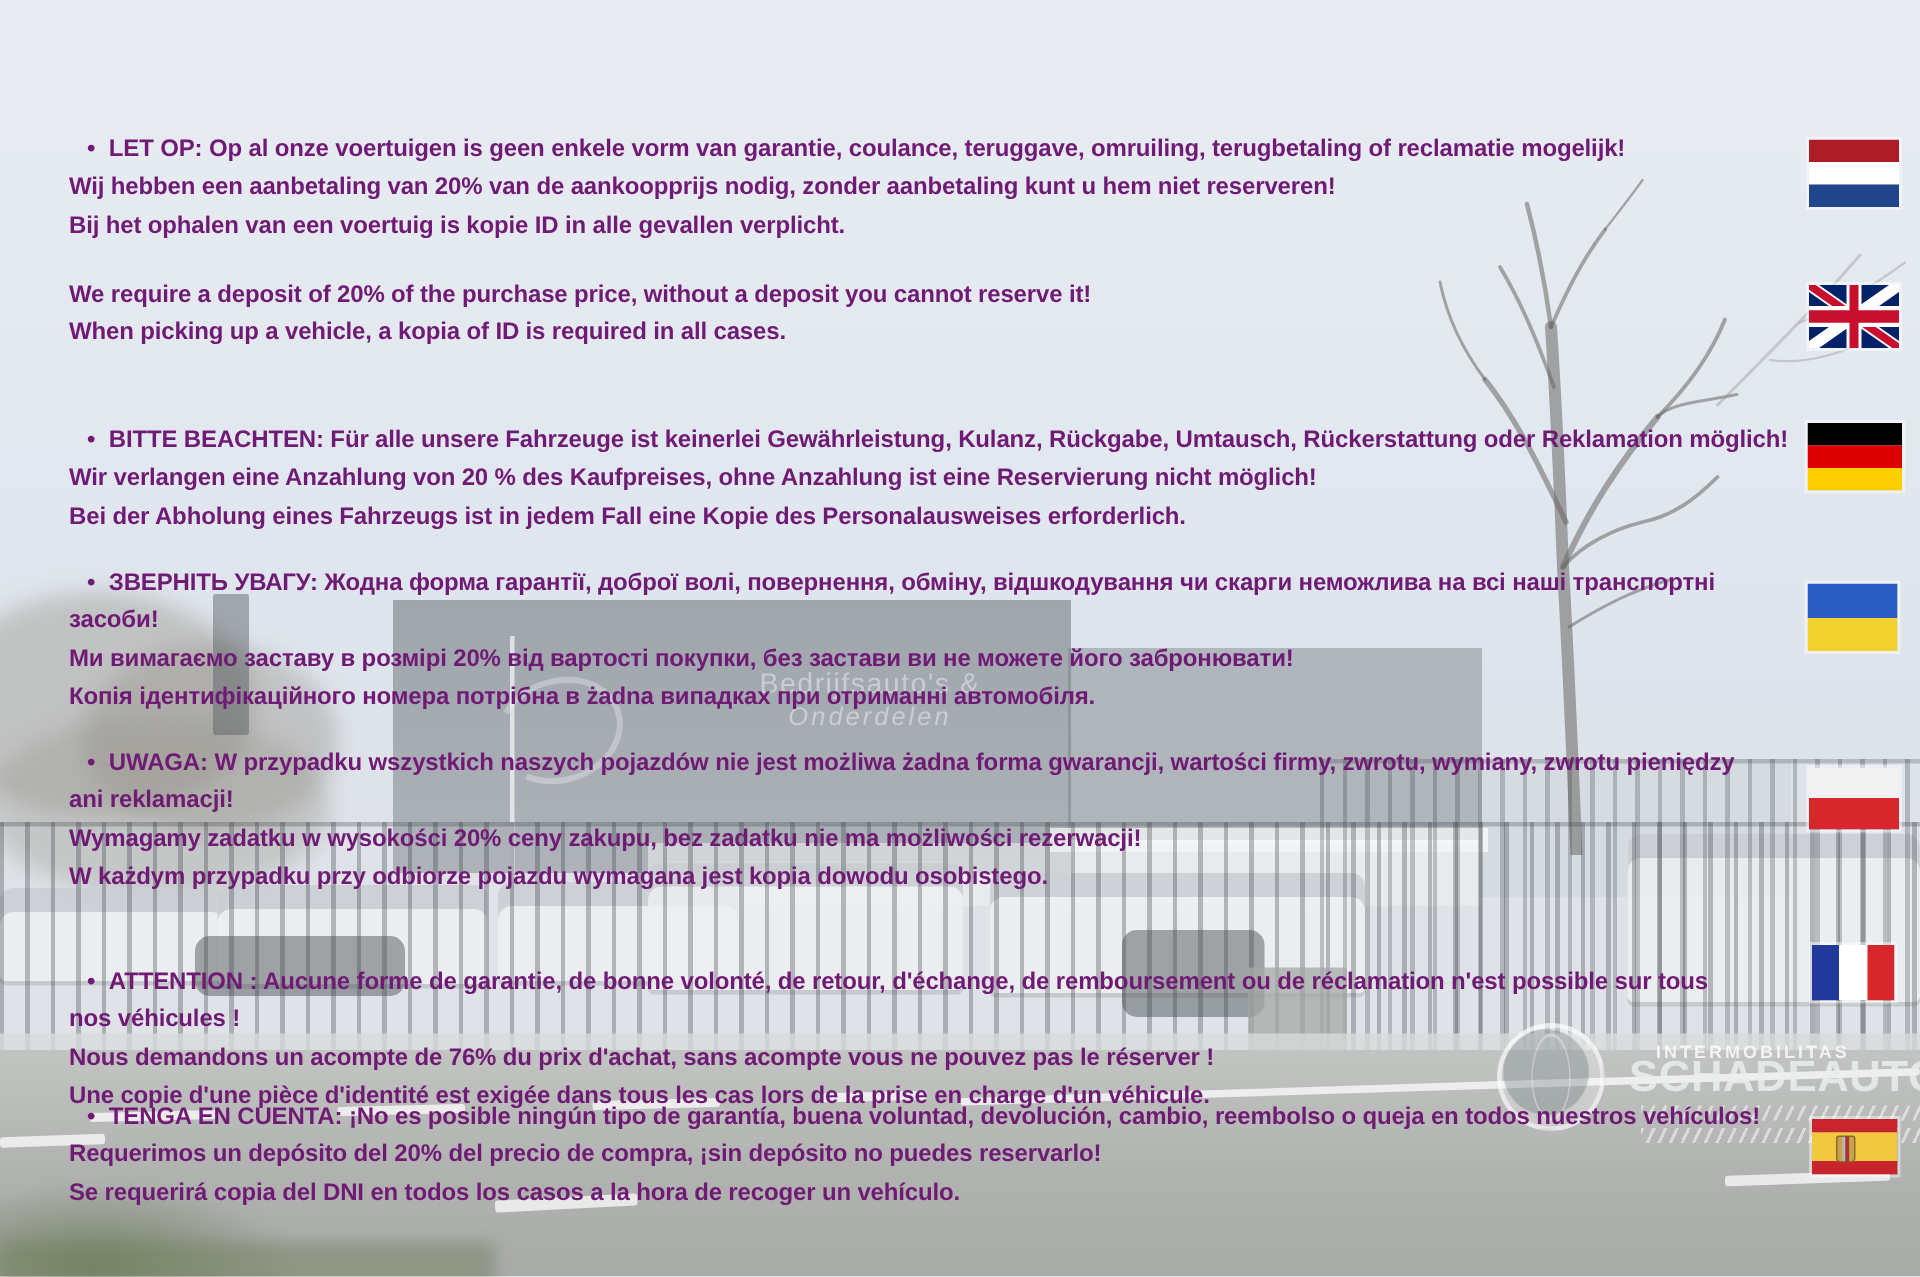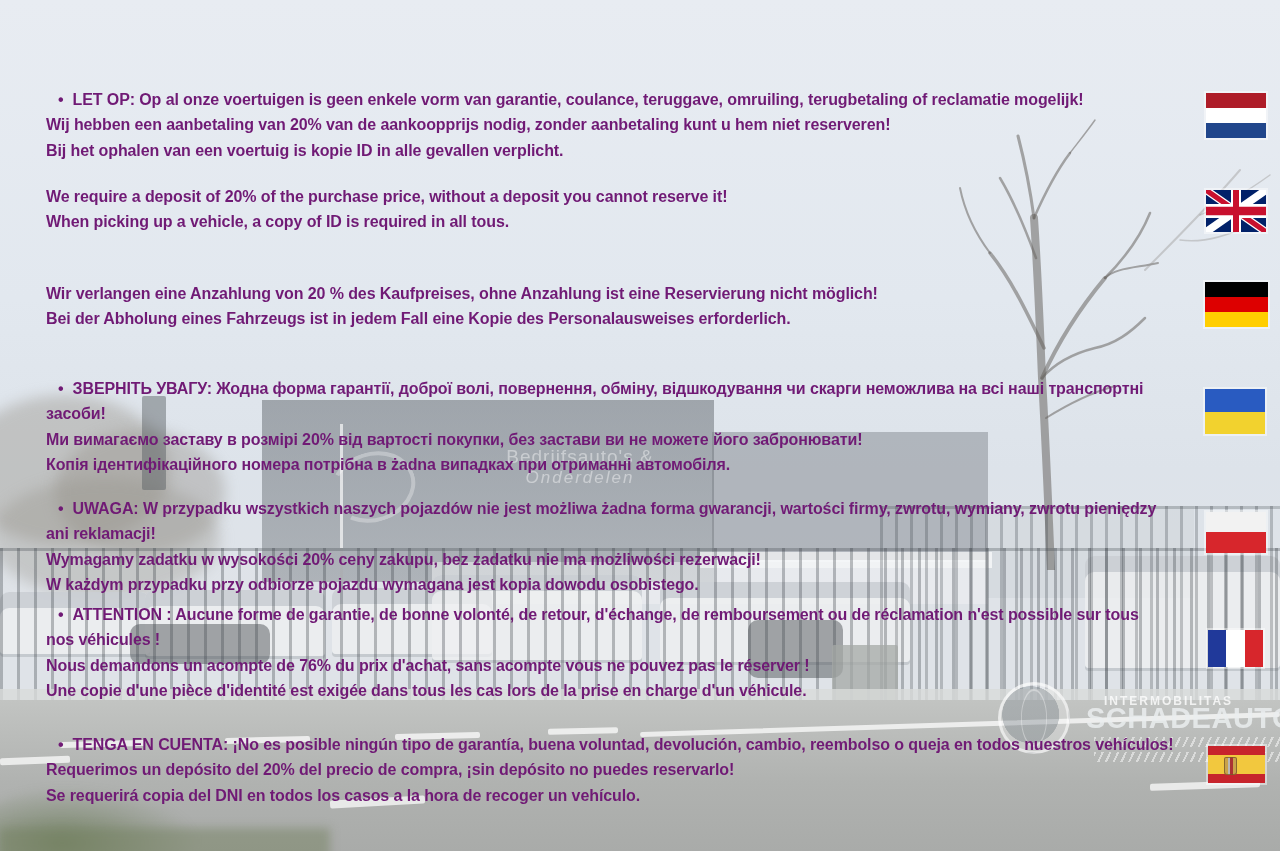--- a/index.html
+++ b/index.html
@@ -156,43 +156,44 @@
 </div>
 
 <div class="section" style="top:87px">
   <div class="line"><span class="bullet">•</span><span>LET OP: Op al onze voertuigen is geen enkele vorm van garantie, coulance, teruggave, omruiling, terugbetaling of reclamatie mogelijk!</span></div>
   <div class="line">Wij hebben een aanbetaling van 20% van de aankoopprijs nodig, zonder aanbetaling kunt u hem niet reserveren!</div>
   <div class="line">Bij het ophalen van een voertuig is kopie ID in alle gevallen verplicht.</div>
 </div>
 
 <div class="section" style="top:184px">
   <div class="line">We require a deposit of 20% of the purchase price, without a deposit you cannot reserve it!</div>
-  <div class="line">When picking up a vehicle, a copy of ID is required in all tous.</div>
+  <div class="line">When picking up a vehicle, a kopia of ID is required in all cases.</div>
 </div>
 
 <div class="section" style="top:281px">
+  <div class="line"><span class="bullet">•</span><span>BITTE BEACHTEN: Für alle unsere Fahrzeuge ist keinerlei Gewährleistung, Kulanz, Rückgabe, Umtausch, Rückerstattung oder Reklamation möglich!</span></div>
   <div class="line">Wir verlangen eine Anzahlung von 20 % des Kaufpreises, ohne Anzahlung ist eine Reservierung nicht möglich!</div>
   <div class="line">Bei der Abholung eines Fahrzeugs ist in jedem Fall eine Kopie des Personalausweises erforderlich.</div>
 </div>
 
 <div class="section" style="top:376px">
   <div class="line"><span class="bullet">•</span><span>ЗВЕРНІТЬ УВАГУ: Жодна форма гарантії, доброї волі, повернення, обміну, відшкодування чи скарги неможлива на всі наші транспортні</span></div>
   <div class="line">засоби!</div>
   <div class="line">Ми вимагаємо заставу в розмірі 20% від вартості покупки, без застави ви не можете його забронювати!</div>
   <div class="line">Копія ідентифікаційного номера потрібна в żadna випадках при отриманні автомобіля.</div>
 </div>
 
 <div class="section" style="top:496px">
   <div class="line"><span class="bullet">•</span><span>UWAGA: W przypadku wszystkich naszych pojazdów nie jest możliwa żadna forma gwarancji, wartości firmy, zwrotu, wymiany, zwrotu pieniędzy</span></div>
   <div class="line">ani reklamacji!</div>
   <div class="line">Wymagamy zadatku w wysokości 20% ceny zakupu, bez zadatku nie ma możliwości rezerwacji!</div>
   <div class="line">W każdym przypadku przy odbiorze pojazdu wymagana jest kopia dowodu osobistego.</div>
 </div>
 
-<div class="section" style="top:602px">
+<div class="section" style="top:642px">
   <div class="line"><span class="bullet">•</span><span>ATTENTION : Aucune forme de garantie, de bonne volonté, de retour, d'échange, de remboursement ou de réclamation n'est possible sur tous</span></div>
   <div class="line">nos véhicules !</div>
   <div class="line">Nous demandons un acompte de 76% du prix d'achat, sans acompte vous ne pouvez pas le réserver !</div>
   <div class="line">Une copie d'une pièce d'identité est exigée dans tous les cas lors de la prise en charge d'un véhicule.</div>
 </div>
 
 <div class="section" style="top:732px">
   <div class="line"><span class="bullet">•</span><span>TENGA EN CUENTA: ¡No es posible ningún tipo de garantía, buena voluntad, devolución, cambio, reembolso o queja en todos nuestros vehículos!</span></div>
   <div class="line">Requerimos un depósito del 20% del precio de compra, ¡sin depósito no puedes reservarlo!</div>
   <div class="line">Se requerirá copia del DNI en todos los casos a la hora de recoger un vehículo.</div>

